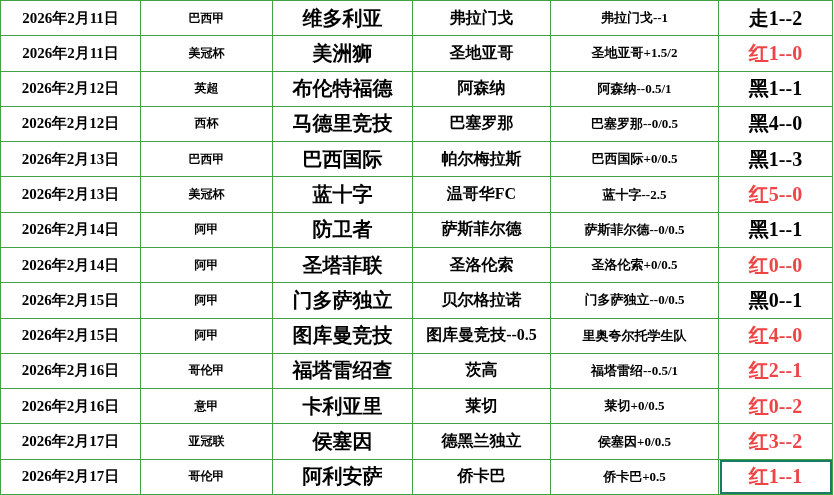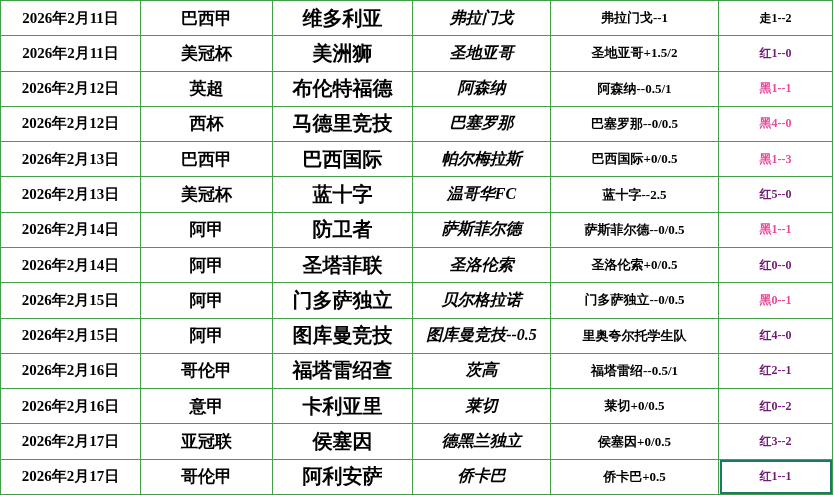--- a/index.html
+++ b/index.html
@@ -36,28 +36,28 @@
     white-space: nowrap;
   }
   col.c-date  { width: 140px; }
   col.c-league{ width: 132px; }
   col.c-home  { width: 140px; }
   col.c-away  { width: 138px; }
   col.c-pick  { width: 168px; }
   col.c-res   { width: 114px; }
 
   td.date   { font-size: 15px; letter-spacing: 0px; }
-  td.league { font-size: 17px; font-family: Liberation Serif, serif; }
+  td.league { font-size: 12px; font-family: Liberation Serif, serif; }
   td.home   { font-size: 20px; }
-  td.away   { font-size: 16px; font-style: italic; }
+  td.away   { font-size: 16px; }
   td.pick   { font-size: 13px; }
-  td.result { font-size: 12px; }
+  td.result { font-size: 20px; }
 
-  td.result.red   { color: #701a75; }
-  td.result.black { color: #ec4899; }
+  td.result.red   { color: #ef4444; }
+  td.result.black { color: #000000; }
   td.result.walk  { color: #000000; }
 
   
   td.result.boxed {
     outline: 2px solid #1b7a63;
     outline-offset: -3px;
   }
 </style>
 </head>
 <body>

